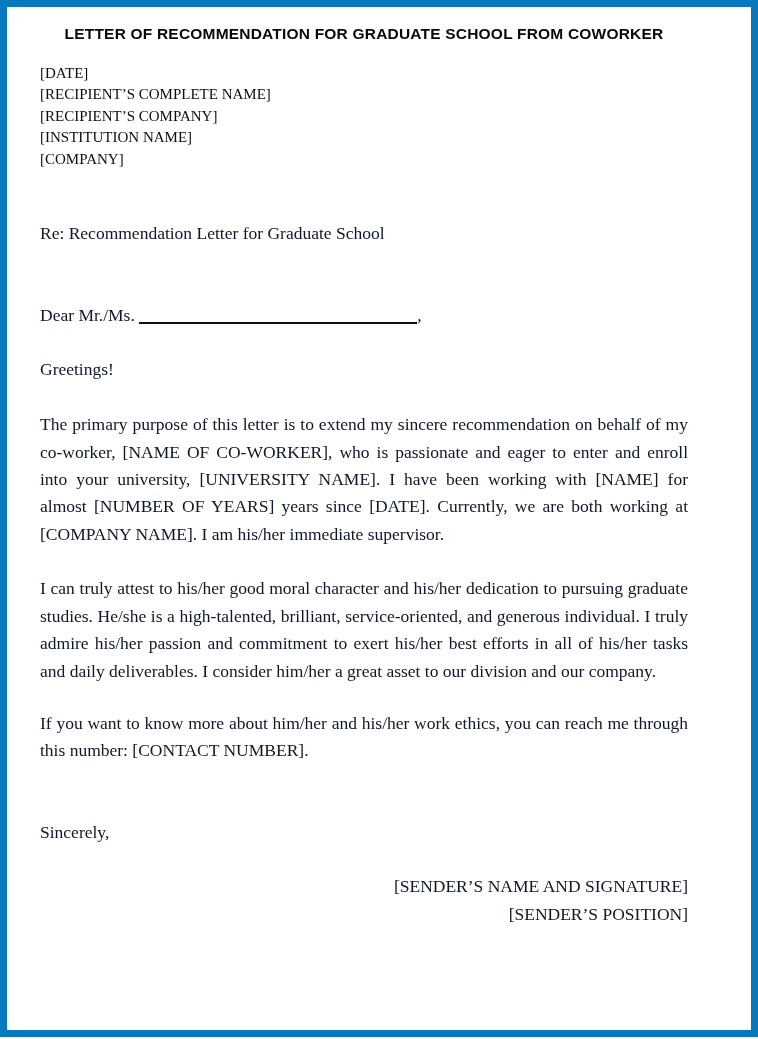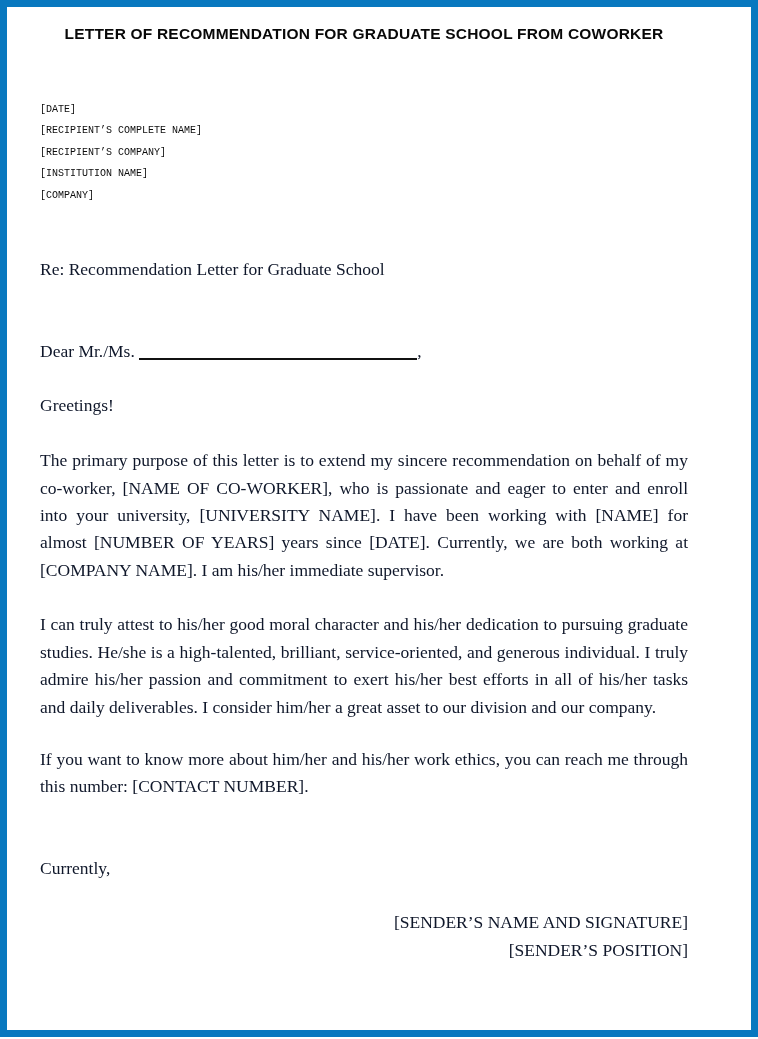--- a/index.html
+++ b/index.html
@@ -19,23 +19,23 @@
   .title {
     font-family: "Liberation Sans", "DejaVu Sans", sans-serif;
     font-weight: bold;
     font-size: 15.5px;
     line-height: 23px;
     text-align: center;
     letter-spacing: 0.2px;
     color: #080808;
   }
   .address-block {
-    margin-top: 54px;
-    font-family: Liberation Mono, monospace;
-    font-size: 10px;
+    margin-top: 18px;
+    font-family: Liberation Serif, serif;
+    font-size: 15px;
     line-height: 21.4px;
     color: #0d0d0d;
   }
   .serif {
     font-family: "Liberation Serif", "DejaVu Serif", serif;
     font-size: 17.5px;
     line-height: 27.4px;
     color: #0f172a;
   }
   .subject-line { margin-top: 50px; }
@@ -74,21 +74,21 @@
     <div class="serif salutation"><span>Dear Mr./Ms.</span>&nbsp;<span class="blank-line"></span><span>,</span></div>
 
     <div class="serif greeting">Greetings!</div>
 
     <p class="serif para-1">The primary purpose of this letter is to extend my sincere recommendation on behalf of my co-worker, [NAME OF CO-WORKER], who is passionate and eager to enter and enroll into your university, [UNIVERSITY NAME]. I have been working with [NAME] for almost [NUMBER OF YEARS] years since [DATE]. Currently, we are both working at [COMPANY NAME]. I am his/her immediate supervisor.</p>
 
     <p class="serif para-2">I can truly attest to his/her good moral character and his/her dedication to pursuing graduate studies. He/she is a high-talented, brilliant, service-oriented, and generous individual. I truly admire his/her passion and commitment to exert his/her best efforts in all of his/her tasks and daily deliverables. I consider him/her a great asset to our division and our company.</p>
 
     <p class="serif para-3">If you want to know more about him/her and his/her work ethics, you can reach me through this number: [CONTACT NUMBER].</p>
 
-    <div class="serif closing">Currently,</div>
+    <div class="serif closing">Sincerely,</div>
 
     <div class="serif signature-block">
       <div>[SENDER’S NAME AND SIGNATURE]</div>
       <div>[SENDER’S POSITION]</div>
     </div>
 
   </div>
 </div>
 
 </body></html>

